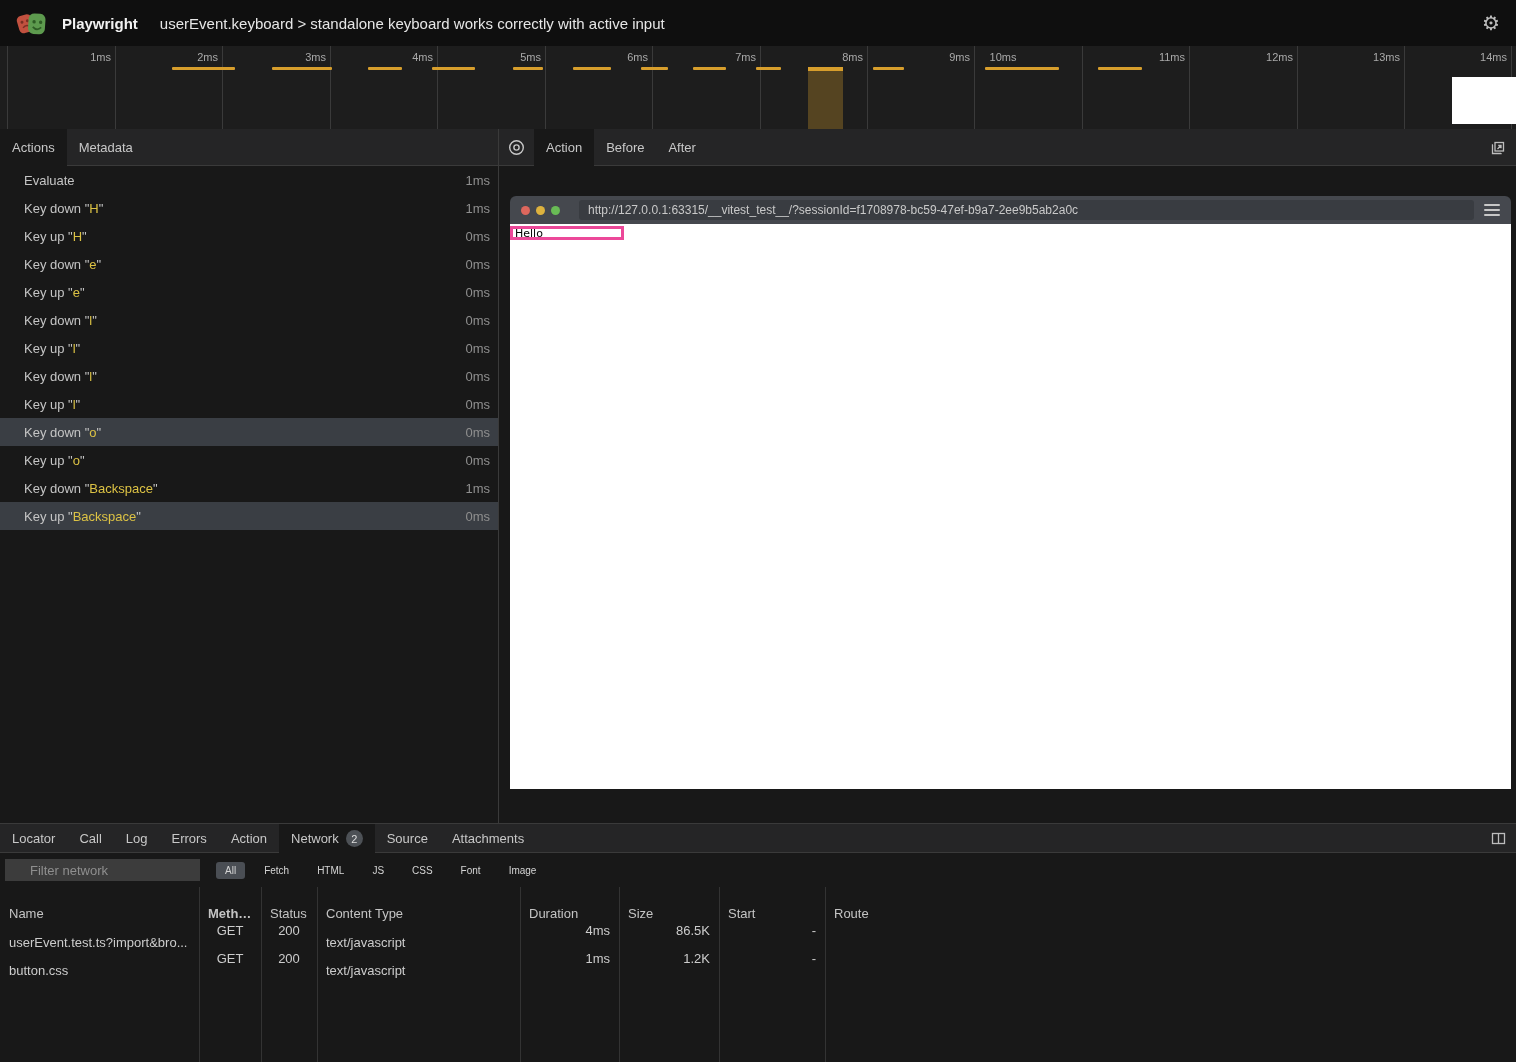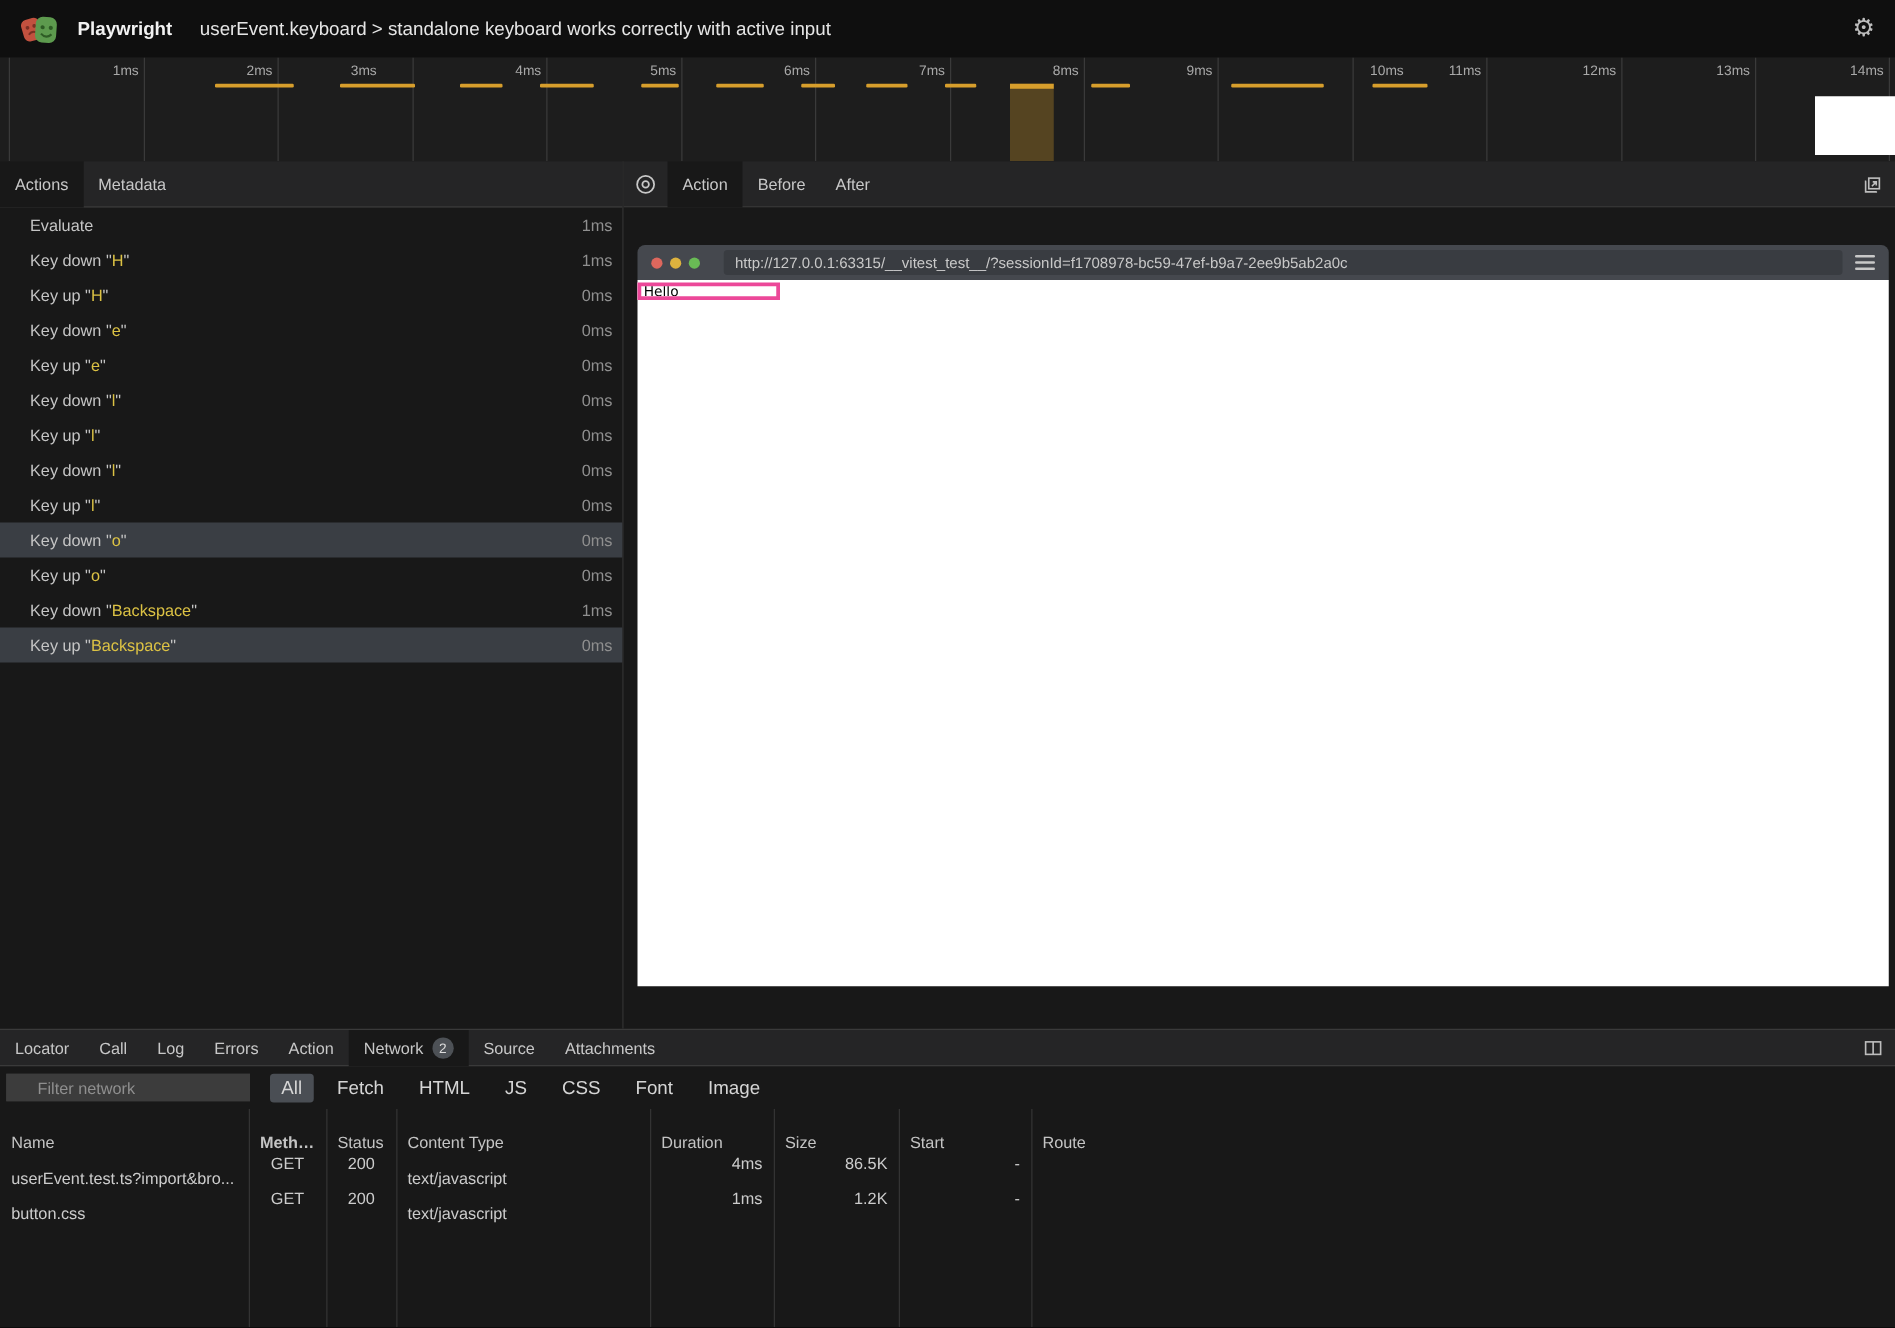--- a/index.html
+++ b/index.html
@@ -66,21 +66,21 @@
   .bottom{position:absolute;left:0;top:823px;width:100%;height:239px;background:#181818;
           border-top:1px solid #3a3a3a;box-sizing:border-box;display:flex;flex-direction:column;}
   .bottom .strip{height:29px;flex:0 0 29px;}
   .bstrip-spacer{flex:1;}
   .cols-btn{display:flex;align-items:center;padding:0 10px;cursor:pointer;}
   .filter-row{height:34px;flex:0 0 34px;display:flex;align-items:center;padding:0 5px;box-sizing:border-box;}
   .filter-input{width:195px;height:22px;background:#3c3c3c;border:1px solid #3c3c3c;color:#cccccc;
                 font-size:13px;padding:0 24px;box-sizing:border-box;font-family:"Liberation Sans",sans-serif;outline:none;}
   .filter-input::placeholder{color:#8f8f8f;}
   .chips{display:flex;align-items:center;margin-left:16px;gap:10px;}
-  .chip{padding:3px 9px;font-size:15px;color:#d5d5d5;border-radius:3px;cursor:pointer;}
+  .chip{padding:3px 9px;font-size:10px;color:#d5d5d5;border-radius:3px;cursor:pointer;}
   .chip.selected{background:#4a4e54;}
 
   .net-table{position:relative;flex:1;font-size:13px;overflow:hidden;}
   .col-line{position:absolute;top:0;bottom:0;width:1px;background:#333333;}
   .net-row{display:flex;height:28px;align-items:center;position:relative;}
   .net-row.head{height:29px;color:#c4c4c4;}
   .net-cell{box-sizing:border-box;padding:0 9px;white-space:nowrap;overflow:hidden;text-overflow:ellipsis;}
   .net-cell.al{text-align:left;margin-top:24px;} .net-cell.ac{text-align:center;} .net-cell.ar{text-align:right;}
 </style>
 </head>
@@ -108,35 +108,35 @@
     <span class="gear">⚙</span>
   </div>
 
   <div class="timeline" id="timeline">
       <div class="tl-grid" style="left: 7px;"></div>
       <div class="tl-grid" style="left: 115px;"></div>
       <div class="tl-label" style="left: 41px;">1ms</div>
       <div class="tl-grid" style="left: 222px;"></div>
       <div class="tl-label" style="left: 148px;">2ms</div>
       <div class="tl-grid" style="left: 330px;"></div>
-      <div class="tl-label" style="left: 256px; text-align: center;">3ms</div>
+      <div class="tl-label" style="left: 256px;">3ms</div>
       <div class="tl-grid" style="left: 437px;"></div>
       <div class="tl-label" style="left: 363px;">4ms</div>
       <div class="tl-grid" style="left: 545px;"></div>
       <div class="tl-label" style="left: 471px;">5ms</div>
       <div class="tl-grid" style="left: 652px;"></div>
       <div class="tl-label" style="left: 578px;">6ms</div>
       <div class="tl-grid" style="left: 760px;"></div>
       <div class="tl-label" style="left: 686px;">7ms</div>
       <div class="tl-grid" style="left: 867px;"></div>
       <div class="tl-label" style="left: 793px;">8ms</div>
       <div class="tl-grid" style="left: 974px;"></div>
       <div class="tl-label" style="left: 900px;">9ms</div>
       <div class="tl-grid" style="left: 1082px;"></div>
-      <div class="tl-label" style="left: 1053px;">10ms</div>
+      <div class="tl-label" style="left: 968px; text-align: center;">10ms</div>
       <div class="tl-grid" style="left: 1189px;"></div>
       <div class="tl-label" style="left: 1115px;">11ms</div>
       <div class="tl-grid" style="left: 1297px;"></div>
       <div class="tl-label" style="left: 1223px;">12ms</div>
       <div class="tl-grid" style="left: 1404px;"></div>
       <div class="tl-label" style="left: 1330px;">13ms</div>
       <div class="tl-grid" style="left: 1511px;"></div>
       <div class="tl-label" style="left: 1437px;">14ms</div>
       <div class="tl-bar" style="left: 172px; width: 63px; background: rgb(215, 158, 44);"></div>
       <div class="tl-bar" style="left: 272px; width: 60px; background: rgb(215, 158, 44);"></div>

